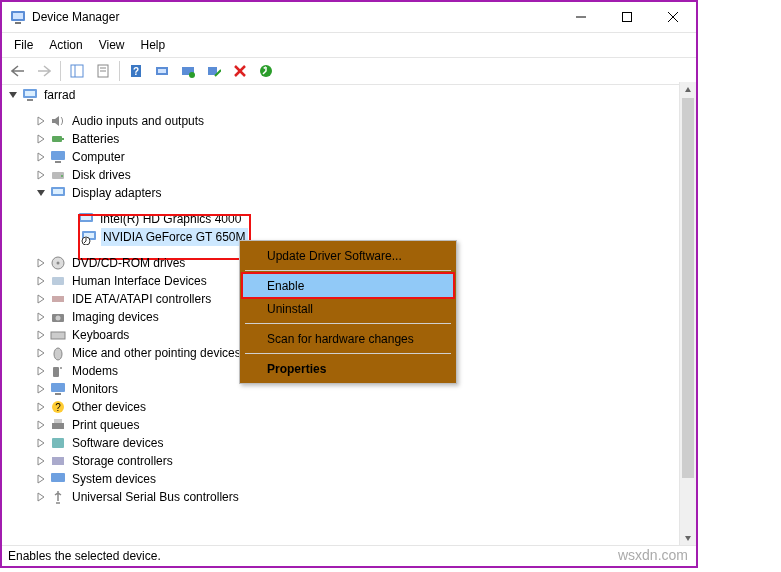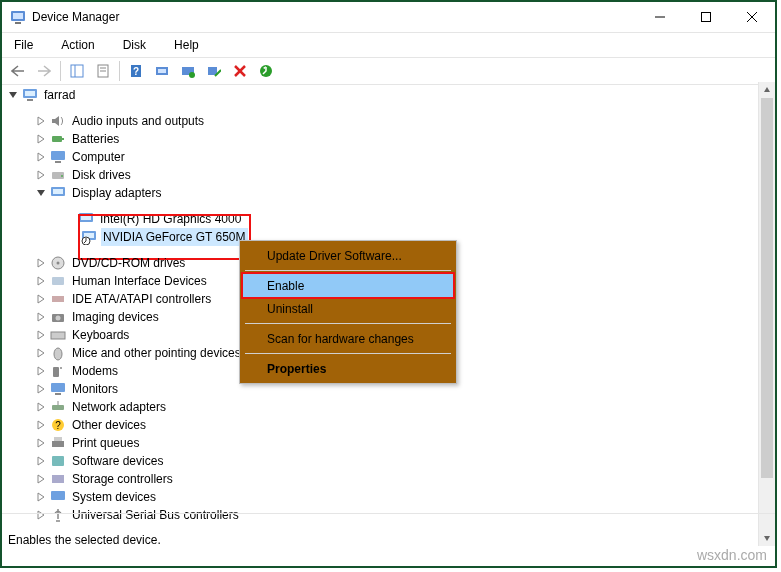--- a/index.html
+++ b/index.html
@@ -1,39 +1,39 @@
 <!DOCTYPE html>
 <html><head>
 <meta charset="utf-8">
 <style>
 html,body{margin:0;padding:0;font-family:"Segoe UI",Tahoma,sans-serif;font-size:12px;color:#000;background:#fff}
-.outer{border:2px solid #14532d;width:777px;height:568px;box-sizing:border-box;position:relative;background:#fff;overflow:hidden}
+.outer{border:2px solid #a21caf;width:698px;height:568px;box-sizing:border-box;position:relative;background:#fff;overflow:hidden}
 .titlebar{height:30px;display:flex;align-items:center;padding:0 0 0 8px;border-bottom:1px solid #e5e5e5}
 .titlebar .appicon{width:16px;height:16px;margin-right:6px}
 .titlebar .title{flex:1;font-size:12px}
 .winbtns{display:flex}
 .winbtn{width:46px;height:30px;display:flex;align-items:center;justify-content:center}
-.menubar{height:20px;display:flex;align-items:center;padding:2px 6px;gap:16px}
+.menubar{height:20px;display:flex;align-items:center;padding:2px 6px;gap:4px}
 .mitem{padding:2px 6px}
 .toolbar{height:26px;border-top:1px solid #e5e5e5;border-bottom:1px solid #e5e5e5;display:flex;align-items:center;padding:0 4px;gap:2px}
 .tbtn{width:22px;height:22px;display:flex;align-items:center;justify-content:center;border:1px solid transparent}
 .tsep{width:1px;height:20px;background:#d0d0d0;margin:0 2px}
 .content{position:absolute;top:80px;bottom:20px;left:0;right:16px;overflow:hidden;padding:4px 0 0 4px}
 .tree{list-style:none;margin:0;padding:0;line-height:18px}
 .tree ul{list-style:none;margin:8px;padding:0 0 0 20px}
 .row{display:flex;align-items:center;height:18px;white-space:nowrap}
 .tw{width:14px;height:14px;display:inline-flex;align-items:center;justify-content:center;margin-right:2px;color:#666}
 .ic{width:16px;height:16px;margin-right:4px;flex:0 0 16px}
 .lbl{padding:0 2px}
 .sel{background:#cde8ff}
 .hl{border:2px solid #e11;display:inline-flex;align-items:center;padding:12px 1px}
 .scrollbar{position:absolute;top:80px;right:0;bottom:20px;width:16px;background:#f0f0f0;border-left:1px solid #e5e5e5}
 .sbup,.sbdn{height:16px;display:flex;align-items:center;justify-content:center;color:#555}
 .sbthumb{position:absolute;top:16px;left:2px;right:2px;height:380px;background:#cdcdcd}
-.statusbar{position:absolute;bottom:0;left:0;right:0;height:20px;border-top:1px solid #e5e5e5;display:flex;align-items:center;padding:16px 6px;font-size:12px}
+.statusbar{position:absolute;bottom:0;left:0;right:0;height:20px;border-top:1px solid #e5e5e5;display:flex;align-items:center;padding:0 6px;font-size:12px}
 .watermark{position:absolute;right:8px;bottom:3px;color:#aaa;font-size:14px}
 .ctxmenu{position:absolute;left:237px;top:238px;width:210px;background:#a16207;border:1px solid #bdbdbd;box-shadow:2px 2px 4px rgba(0,0,0,.25);padding:3px}
 .ctxitem{height:23px;display:flex;align-items:center;padding:0 24px;font-size:12px}
 .ctxsep{height:1px;background:#d0d0d0;margin:3px 2px}
 .ctxhl{background:#91c9f7}
 .ctxframe{border:2px solid #e11;margin:-2px}
 .ctxbold{font-weight:700}
 svg{display:block}
 </style>
 </head>
@@ -66,21 +66,21 @@
             <line x1="0" y1="0" x2="10" y2="10" stroke="#000"></line>
             <line x1="10" y1="0" x2="0" y2="10" stroke="#000"></line>
           </svg>
         </div>
     </div>
   </div>
 
   <div class="menubar">
     <span class="mitem">File</span>
     <span class="mitem">Action</span>
-    <span class="mitem">Disk</span>
+    <span class="mitem">View</span>
     <span class="mitem">Help</span>
   </div>
 
   <div class="toolbar">
     <div class="tbtn">
         <svg width="14" height="12">
           <path d="M7 1 L1 6 L7 11 M1 6 H13" fill="none" stroke="#777" stroke-width="1.5"></path>
         </svg>
       </div>
     <div class="tbtn">
@@ -397,36 +397,20 @@
             </li>
           <li>
               <div class="row">
                 <span class="tw">
                   <svg width="10" height="10">
                     <path d="M2 1 L8 5 L2 9 Z" fill="none" stroke="#888"></path>
                   </svg>
                 </span>
                 <span class="ic">
                   <svg viewBox="0 0 16 16">
-                    <rect x="2" y="6" width="12" height="5" fill="#8a8" rx="1"></rect>
-                    <line x1="8" y1="2" x2="8" y2="6" stroke="#888"></line>
-                  </svg>
-                </span>
-                <span class="lbl">Network adapters</span>
-              </div>
-            </li>
-          <li>
-              <div class="row">
-                <span class="tw">
-                  <svg width="10" height="10">
-                    <path d="M2 1 L8 5 L2 9 Z" fill="none" stroke="#888"></path>
-                  </svg>
-                </span>
-                <span class="ic">
-                  <svg viewBox="0 0 16 16">
                     <circle cx="8" cy="8" r="6" fill="#fc3"></circle>
                     <text x="8" y="12" text-anchor="middle" font-size="10" fill="#000">?</text>
                   </svg>
                 </span>
                 <span class="lbl">Other devices</span>
               </div>
             </li>
           <li>
               <div class="row">
                 <span class="tw">

